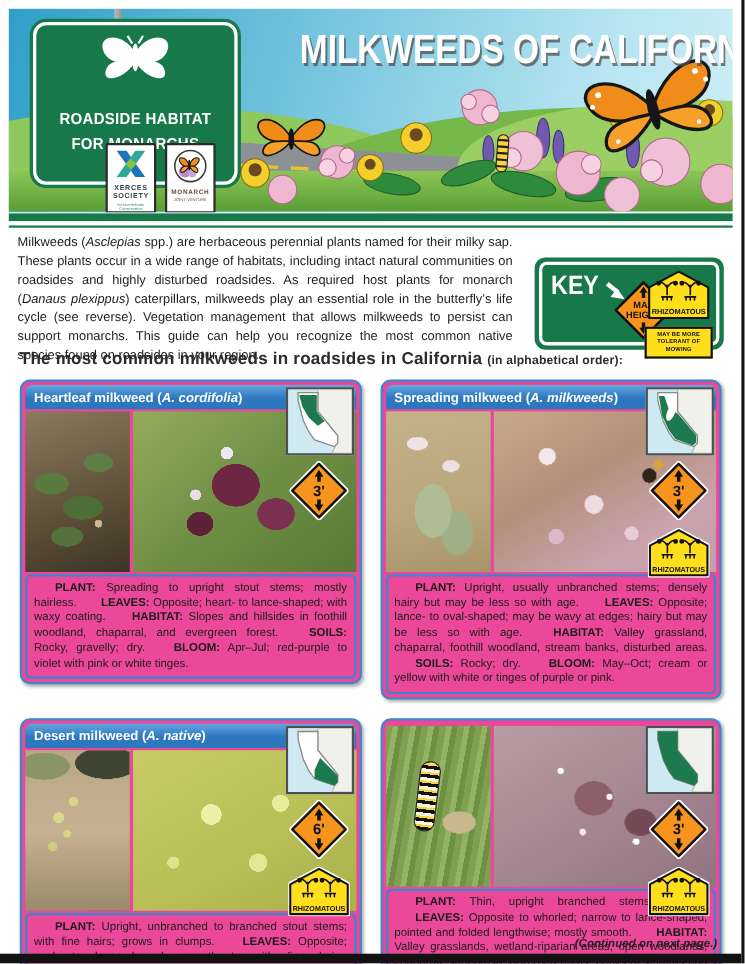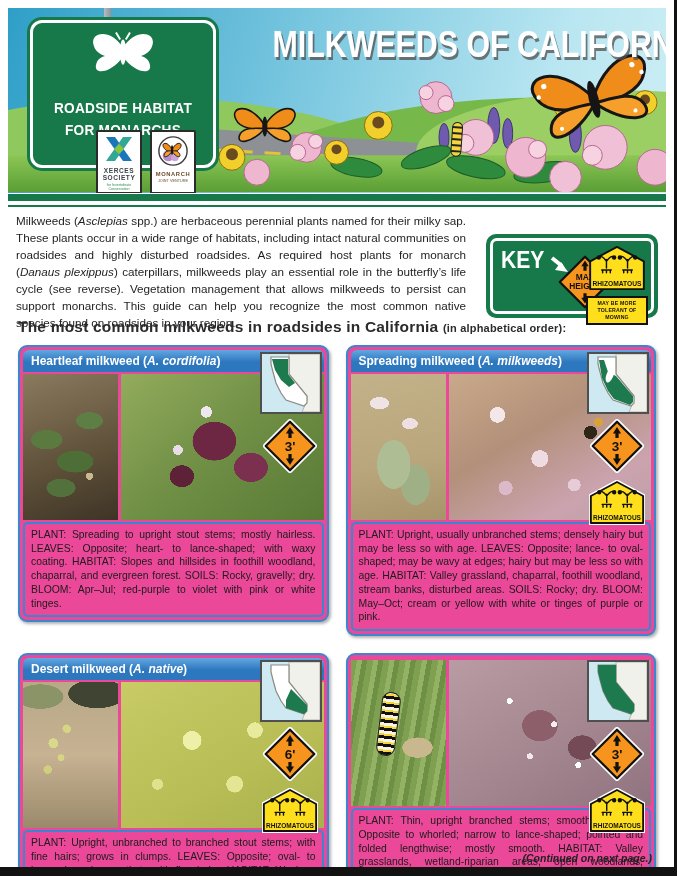--- a/index.html
+++ b/index.html
@@ -49,21 +49,21 @@
   .cards{position:absolute;left:18px;right:18px;top:345px;display:grid;grid-template-columns:1fr 1fr;column-gap:17px;row-gap:17px;align-items:start;}
   .card{position:relative;border:2px solid #3c86cd;border-radius:9px;background:#ec4899;padding:3px;box-shadow:1.5px 2px 3px rgba(0,0,0,.3);}
   .card-head{background:linear-gradient(180deg,#63a7e0 0%,#2d77bf 55%,#2d77bf 100%);color:#fff;font-weight:bold;
     font-size:12px;padding:4px 70px 4px 8px;border-radius:6px 6px 0 0;white-space:nowrap;overflow:hidden;}
   .photos{display:flex;gap:3px;margin-top:2px;height:146px;}
   .photo{position:relative;overflow:hidden;}
   .ph-l{width:32%;}
   .ph-r{width:68%;}
   .card-text{border:2px solid #3c86cd;border-radius:5px;margin-top:2px;padding:4px 6px 5px;font-size:10.4px;
     line-height:1.32;text-align:justify;color:#1b1b1b;}
-  .card-text b{font-weight:normal;}
+  .card-text b{font-weight:bold;margin-left:19px;}
   .map-icon{position:absolute;top:5px;right:5px;width:62px;height:62px;border:2px solid #4f4f4f;background:#cfe9f3;z-index:3;box-sizing:border-box;}
   .map-icon svg{display:block;width:100%;height:100%;}
   .sign-stack{position:absolute;right:8px;top:72px;width:58px;display:flex;flex-direction:column;align-items:center;gap:7px;z-index:3;}
   .sign-stack svg{display:block;}
 
   
   .p-c1l{background:
     radial-gradient(ellipse 26px 16px at 25% 45%, #5a7a40 60%, transparent 61%),
     radial-gradient(ellipse 30px 18px at 55% 60%, #4e6e38 60%, transparent 61%),
     radial-gradient(ellipse 22px 14px at 70% 32%, #5d7f46 60%, transparent 61%),

